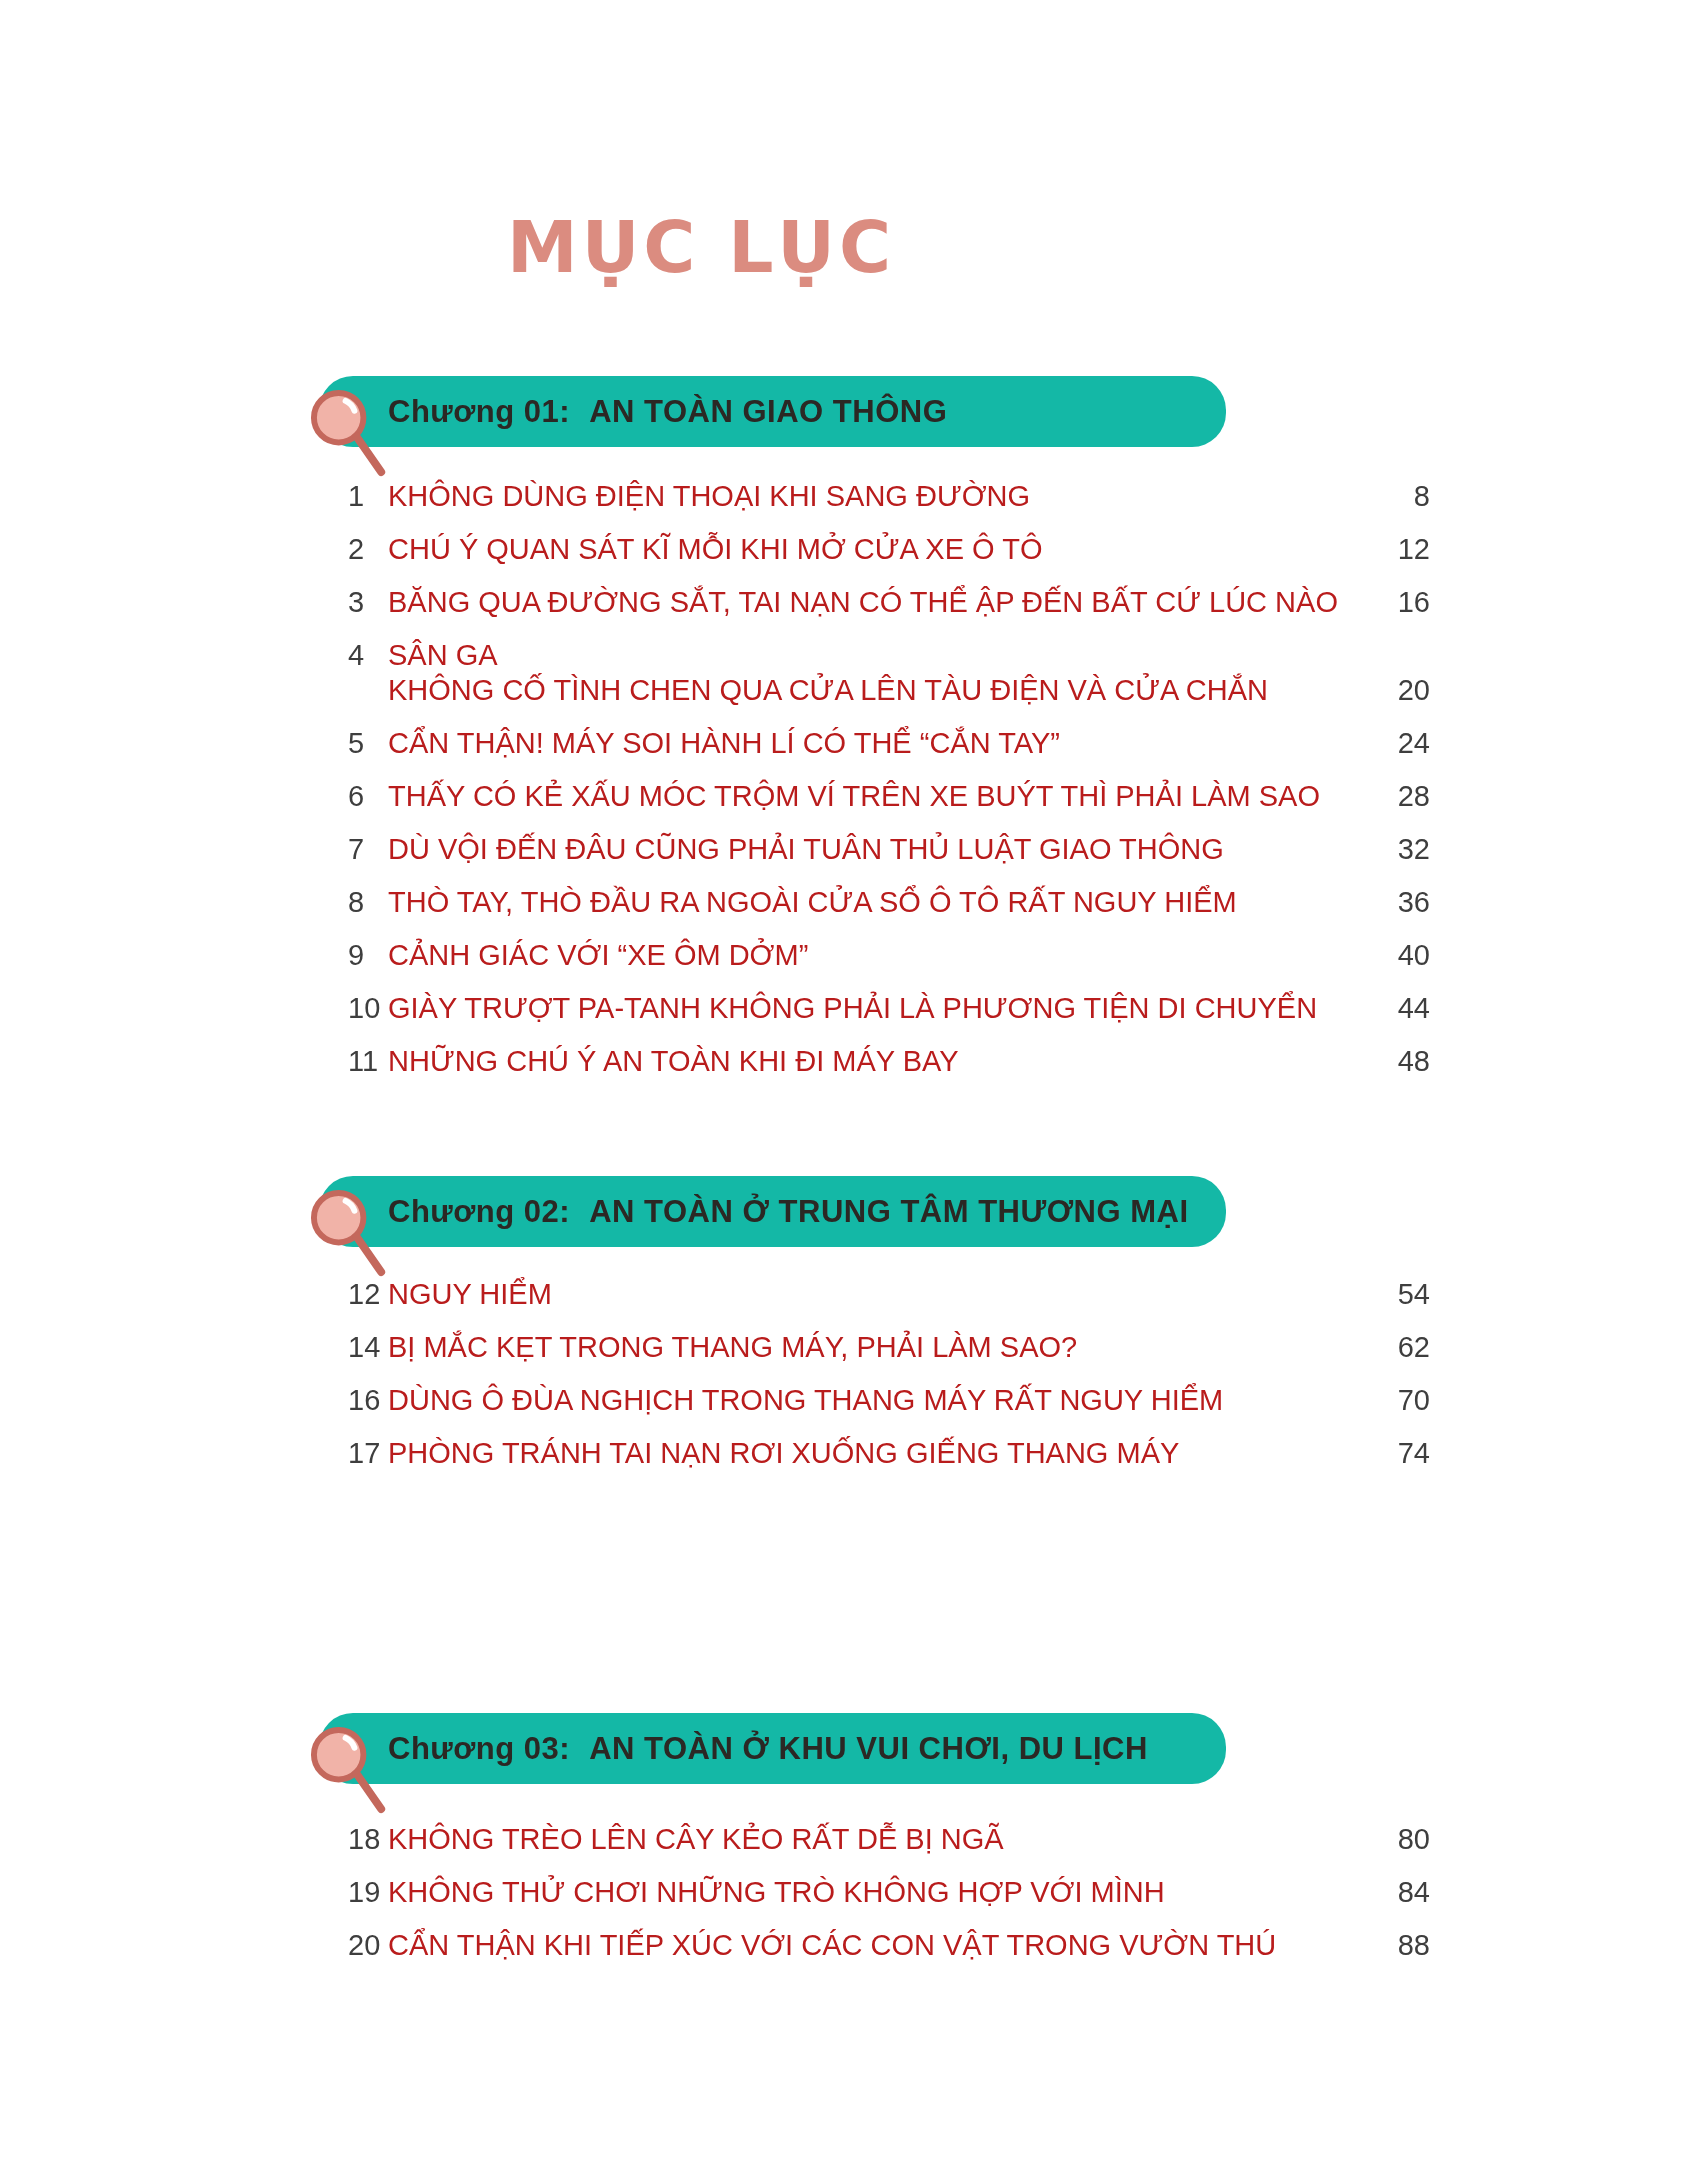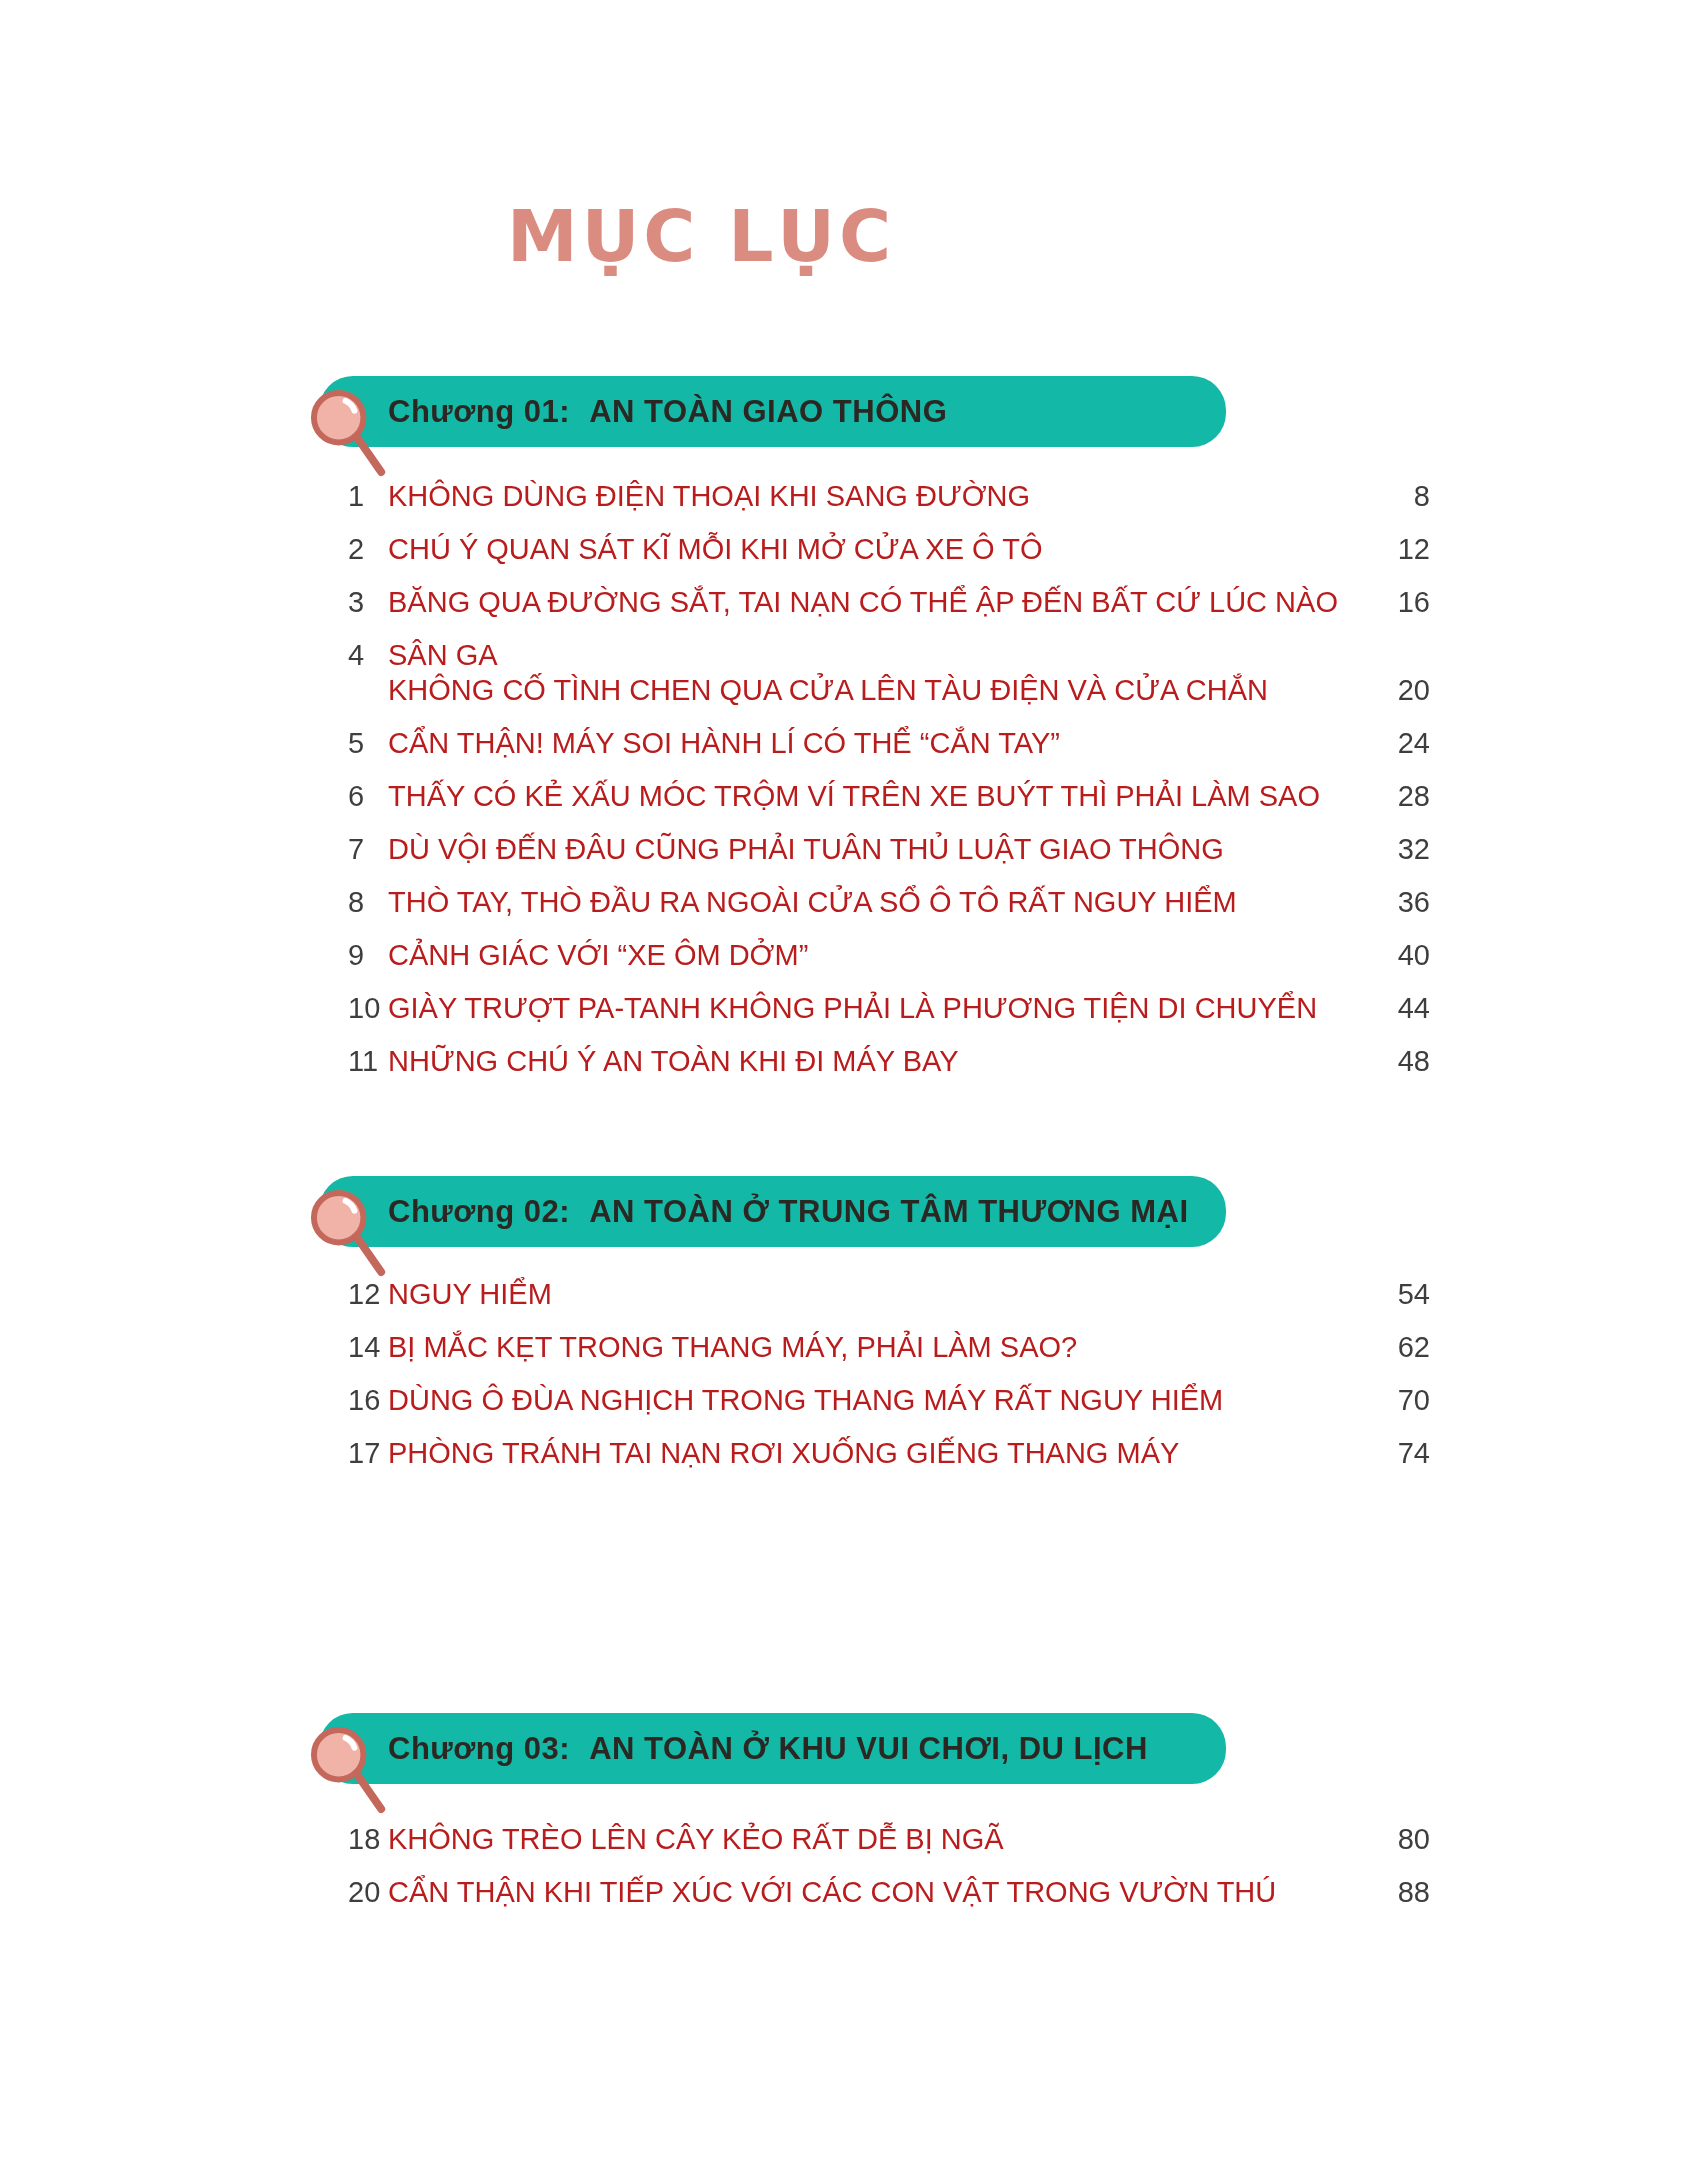--- a/index.html
+++ b/index.html
@@ -10,21 +10,21 @@
   body {
     width: 1683px;
     height: 2178px;
     position: relative;
     font-family: "Liberation Sans", sans-serif;
     overflow: hidden;
   }
   .page-title {
     position: absolute;
     left: 507px;
-    top: 195px;
+    top: 206px;
     font-family: "DejaVu Sans", sans-serif;
     font-size: 71px;
     font-weight: bold;
     letter-spacing: 4px;
     color: #DB8C80;
   }
   .chapter-header {
     position: absolute;
     left: 319px;
     width: 907px;
@@ -248,20 +248,27 @@
 
   <div class="toc-group" style="top:1822px">
     <div class="row">
       <div class="num">18</div>
       <div class="txt">
           <div class="line">KHÔNG TRÈO LÊN CÂY KẺO RẤT DỄ BỊ NGÃ</div>
         </div>
       <div class="pg">80</div>
     </div>
     <div class="row">
+      <div class="num">19</div>
+      <div class="txt">
+          <div class="line">KHÔNG THỬ CHƠI NHỮNG TRÒ KHÔNG HỢP VỚI MÌNH</div>
+        </div>
+      <div class="pg">84</div>
+    </div>
+    <div class="row">
       <div class="num">20</div>
       <div class="txt">
           <div class="line">CẨN THẬN KHI TIẾP XÚC VỚI CÁC CON VẬT TRONG VƯỜN THÚ</div>
         </div>
       <div class="pg">88</div>
     </div>
   </div>
 
 </div>
 

